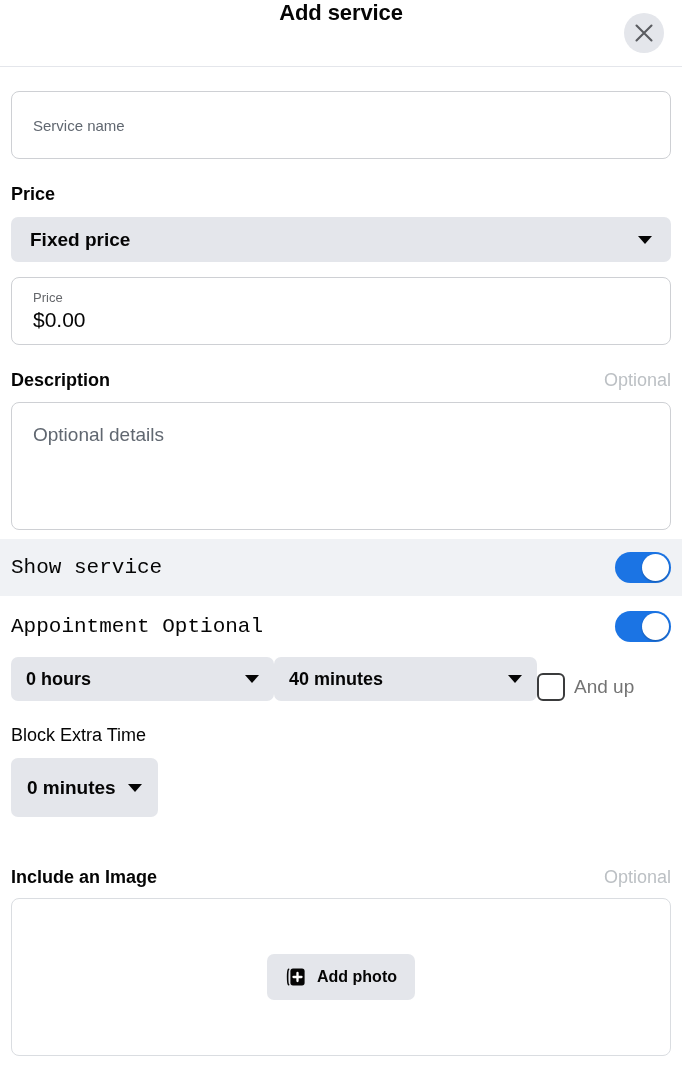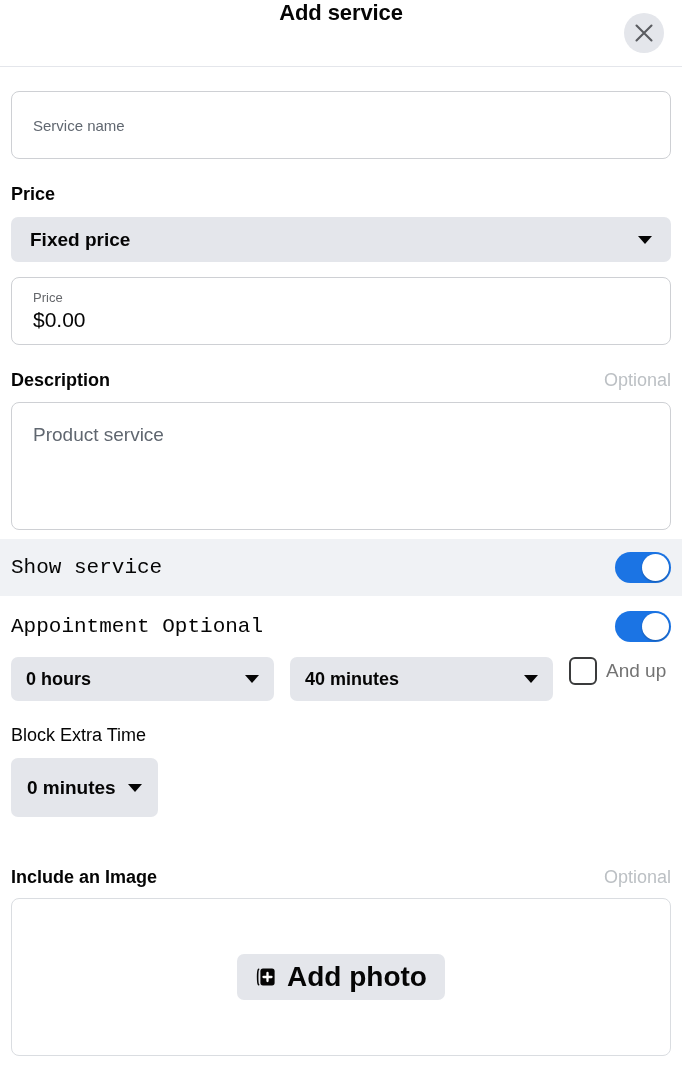--- a/index.html
+++ b/index.html
@@ -190,24 +190,23 @@
     width: 27px;
     height: 27px;
     border-radius: 50%;
     background: #ffffff;
     box-shadow: 0 1px 2px rgba(0,0,0,0.25);
   }
 
   
   .duration-row {
     display: flex;
-    align-items: flex-start;
+    align-items: flex-end;
     padding: 0 11px;
     margin-top: 0px;
-    gap: 16px;
   }
   .dur-select {
     height: 44px;
     background: #e4e6eb;
     border-radius: 7px;
     display: flex;
     align-items: center;
     justify-content: space-between;
     padding: 0 15px;
     cursor: pointer;
@@ -281,21 +280,21 @@
     background: #e4e6eb;
     border-radius: 7px;
     display: inline-flex;
     align-items: center;
     gap: 10px;
     padding: 0 18px;
     cursor: pointer;
     border: none;
   }
   .add-photo-btn .ap-text {
-    font-size: 28px;
+    font-size: 16px;
     font-weight: bold;
     color: #050505;
     text-align: center;
   }
   .photo-icon { display: block; flex: none; }
 </style>
 </head>
 <body>
 
 <div class="screen">
@@ -332,21 +331,21 @@
         <span class="flabel">Price</span>
         <span class="fvalue">$0.00</span>
       </div>
 
       <div class="section-label-row">
         <span class="section-label">Description</span>
         <span class="optional-label">Optional</span>
       </div>
 
       <div class="textarea-box">
-        <span class="placeholder">Product service</span>
+        <span class="placeholder">Optional details</span>
       </div>
 
     </div>
 
     <div class="toggle-row shaded">
       <span class="toggle-label">Show service</span>
       <button class="switch">
         <span class="knob"></span>
       </button>
     </div>

